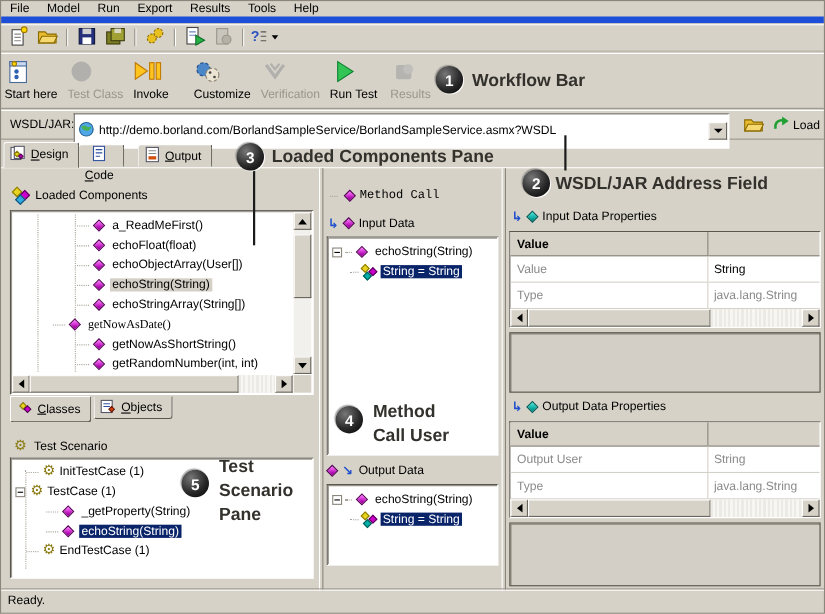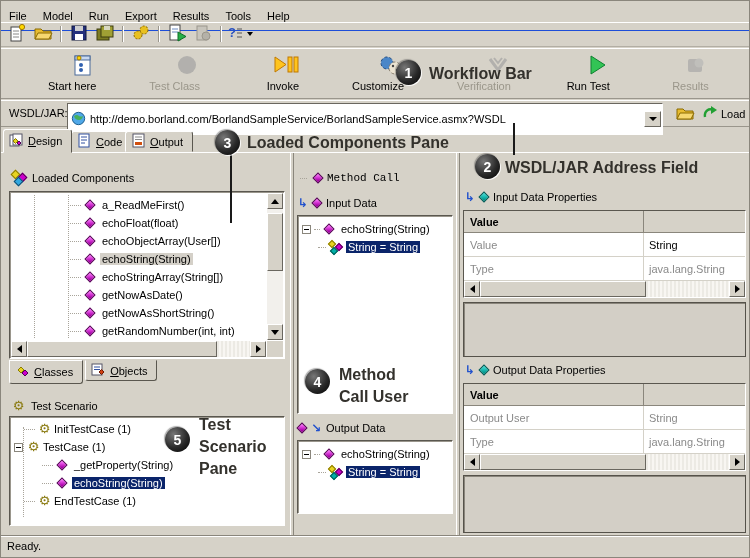--- a/index.html
+++ b/index.html
@@ -3,29 +3,29 @@
 <meta charset="utf-8">
 <style>
   html,body { margin:0; padding:0; background:#b8b4aa; }
   * { box-sizing:border-box; }
   .screen {
     position:relative; width:750px; height:558px; background:#d6d2c8;
     font-family:"Liberation Sans", sans-serif; font-size:11px; color:#000;
     border:1px solid #8a867c; overflow:hidden;
   }
   
-  .menubar { position:absolute; left:0; top:0; right:0; height:30px; display:flex; align-items:center; border-bottom:1px solid #1d4ed8; }
+  .menubar { position:absolute; left:0; top:0; right:0; height:20px; display:flex; align-items:center; border-bottom:6px solid #1d4ed8; }
   .menu-item { padding:0 8px; height:20px; line-height:20px; cursor:default; }
   .toolbar { position:absolute; left:0; top:21px; right:0; height:25px; display:flex; align-items:center; padding-left:3px; border-bottom:1px solid #b2aea4; box-shadow:inset 0 1px 0 #fff; }
   .tb-btn { width:26px; height:22px; display:flex; align-items:center; justify-content:center; }
   .tb-sep { width:2px; height:16px; border-left:1px solid #9a968c; border-right:1px solid #fff; margin:0 4px; }
   .tb-caret { width:0; height:0; border-left:3px solid transparent; border-right:3px solid transparent; border-top:4px solid #000; margin-left:2px; }
 
   .workflowbar { position:absolute; left:0; top:47px; right:0; height:51px; display:flex; align-items:flex-start; gap:9px; padding:3px 0 0 3px; border-bottom:1px solid #9a968c; box-shadow:inset 0 1px 0 #fff; }
-  .wf-item { display:flex; flex-direction:column; align-items:flex-end; min-width:46px;margin-left:44px; }
+  .wf-item { display:flex; flex-direction:column; align-items:flex-start; min-width:46px; }
   .wf-ico { height:29px; display:flex; align-items:center; }
   .wf-label { font-size:11px; white-space:nowrap; }
   .wf-item.disabled .wf-label { color:#9a968a; }
   .wf-item.disabled svg { opacity:.65; filter:grayscale(1); }
 
   .addressrow { position:absolute; left:0; top:99px; right:0; height:27px; border-bottom:1px solid #9a968c; box-shadow:inset 0 1px 0 #fff; }
   .addr-label { position:absolute; left:8px; top:7px; }
   .combo { position:absolute; left:66px; top:3px; width:596px; height:32px; background:#fff;
     border:1px solid; border-color:#6a675f #fff #fff #6a675f; display:flex; align-items:center; gap:4px; padding-left:3px; }
   .combo-value { flex:1; white-space:nowrap; overflow:hidden; }
@@ -298,21 +298,21 @@
   <div class="tabstrip">
     <div class="tab selected" style="left:2px;">
       <span><svg width="15" height="15" viewBox="0 0 15 15">
             <rect x="1" y="2" width="9" height="11" fill="#fff" stroke="#556"></rect>
             <rect x="4" y="1" width="9" height="11" fill="#fff" stroke="#556"></rect>
             <polygon points="4,8 6.5,5.5 9,8 6.5,10.5" fill="#e8d420" stroke="#8a7a00"></polygon>
             <polygon points="8,10 10,8 12,10 10,12" fill="#cc00cc" stroke="#550055"></polygon>
           </svg></span>
       <span class="ul-first">Design</span>
     </div>
-    <div class="tab" style="left:70px;">
+    <div class="tab" style="left:70px;flex-direction:column;">
       <span><svg width="15" height="15" viewBox="0 0 15 15">
             <rect x="2" y="1" width="10" height="13" fill="#fff" stroke="#3050a0"></rect>
             <line x1="4" y1="4" x2="10" y2="4" stroke="#3050a0"></line>
             <line x1="4" y1="7" x2="10" y2="7" stroke="#3050a0"></line>
             <line x1="4" y1="10" x2="8" y2="10" stroke="#3050a0"></line>
           </svg></span>
       <span class="ul-first">Code</span>
     </div>
     <div class="tab" style="left:124px;">
       <span><svg width="15" height="15" viewBox="0 0 15 15">
@@ -357,21 +357,21 @@
       <div class="trow" style="padding-left:58px;">
           <span class="dash"></span>
           <span class="dia"></span>
           <span class="tlabel sel-gray">echoString(String)</span>
         </div>
       <div class="trow" style="padding-left:58px;">
           <span class="dash"></span>
           <span class="dia"></span>
           <span class="tlabel">echoStringArray(String[])</span>
         </div>
-      <div class="trow" style="padding-left:58px;">
+      <div class="trow" style="padding-left:36px;font-family:Liberation Serif, serif;">
           <span class="dash"></span>
           <span class="dia"></span>
           <span class="tlabel">getNowAsDate()</span>
         </div>
       <div class="trow" style="padding-left:58px;">
           <span class="dash"></span>
           <span class="dia"></span>
           <span class="tlabel">getNowAsShortString()</span>
         </div>
       <div class="trow" style="padding-left:58px;">

